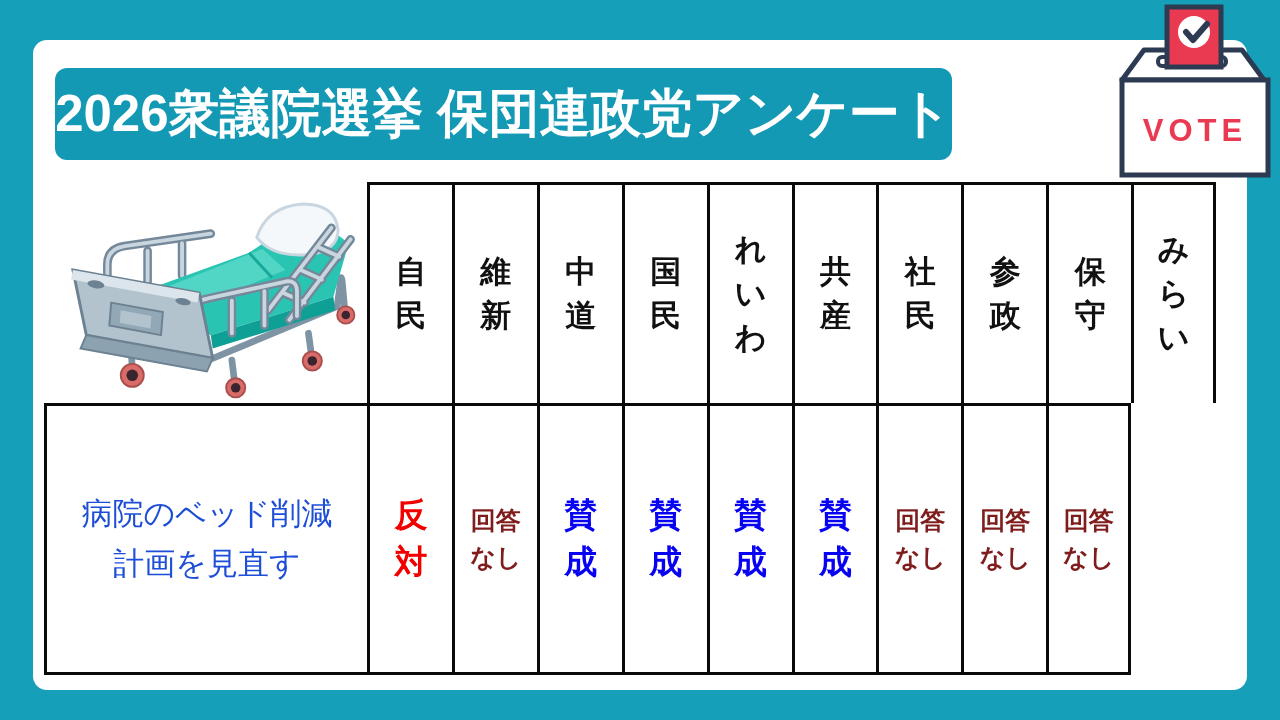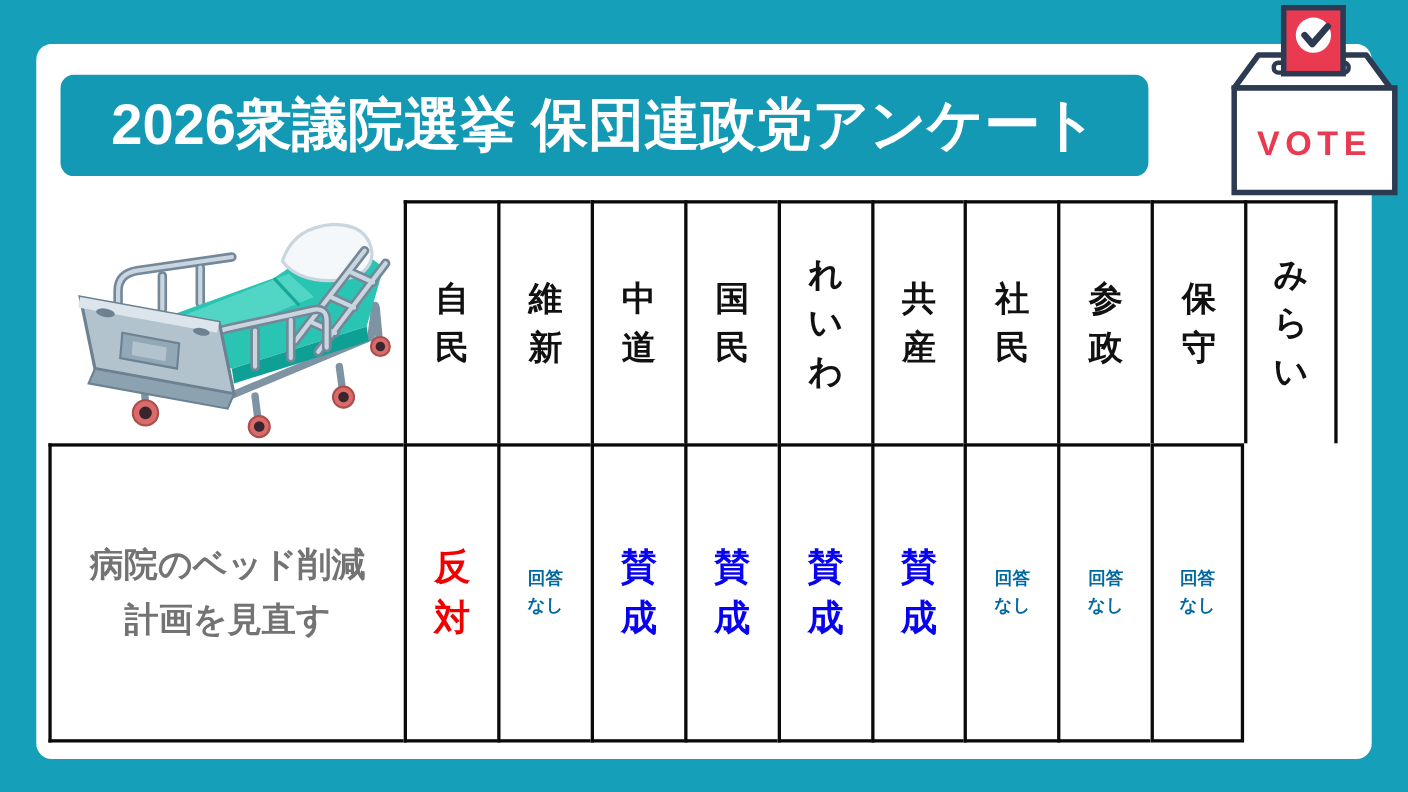--- a/index.html
+++ b/index.html
@@ -6,21 +6,21 @@
   body {
     width:1280px; height:720px; position:relative; overflow:hidden;
     font-family:"Liberation Sans","DejaVu Sans",sans-serif;
     background:#169FB9;
   }
   #card {
     position:absolute; left:33px; top:40px; width:1214px; height:650px;
     background:#FFFFFF; border-radius:14px;
   }
   #header-bar {
-    position:absolute; left:55px; top:68px; width:989px; height:92px;
+    position:absolute; left:55px; top:68px; width:897px; height:92px;
     background:#1499B4; border-radius:12px;
     display:flex; align-items:center; justify-content:center;
   }
   #page-title {
     color:#FFFFFF; font-size:52px; font-weight:800; letter-spacing:0px;
     white-space:nowrap; transform:scaleX(0.98);
   }
   
   #survey-table {
     position:absolute; left:44px; top:182px; width:1172px; height:493px;
@@ -32,25 +32,25 @@
   .bed-cell { border:none; }
   .party-cell { border-left:3px solid #0A0A0A; border-top:3px solid #0A0A0A; }
   .party-cell.last { border-right:3px solid #0A0A0A; }
   .data-cell { border-left:3px solid #0A0A0A; border-top:3px solid #0A0A0A; border-bottom:3px solid #0A0A0A; }
   .data-cell.last { border-right:3px solid #0A0A0A; }
   .party-name {
     font-weight:700; font-size:31px; line-height:1.42; color:#111;
     white-space:pre-line; text-align:center;
   }
   .question {
-    font-weight:700; font-size:31px; line-height:1.6; color:#737373;
+    font-weight:400; font-size:31px; line-height:1.6; color:#1d4ed8;
     white-space:pre-line; text-align:center;
   }
   .answer { font-weight:700; white-space:pre-line; text-align:center; }
-  .answer.none, .answer.other { font-size:16px; line-height:1.5; color:#0369a1; }
+  .answer.none, .answer.other { font-size:25px; line-height:1.5; color:#7f1d1d; }
   .answer.agree  { font-size:33px; line-height:1.42; color:#0802F2; }
   .answer.oppose { font-size:33px; line-height:1.42; color:#F20000; }
   
   #ballot-box { position:absolute; left:1112px; top:4px; width:162px; height:176px; }
   #vote-text {
     font-family:"Liberation Sans","DejaVu Sans",sans-serif;
     font-weight:700; font-size:31px; letter-spacing:5px;
   }
   
   #bed-svg { width:316px; height:212px; }

